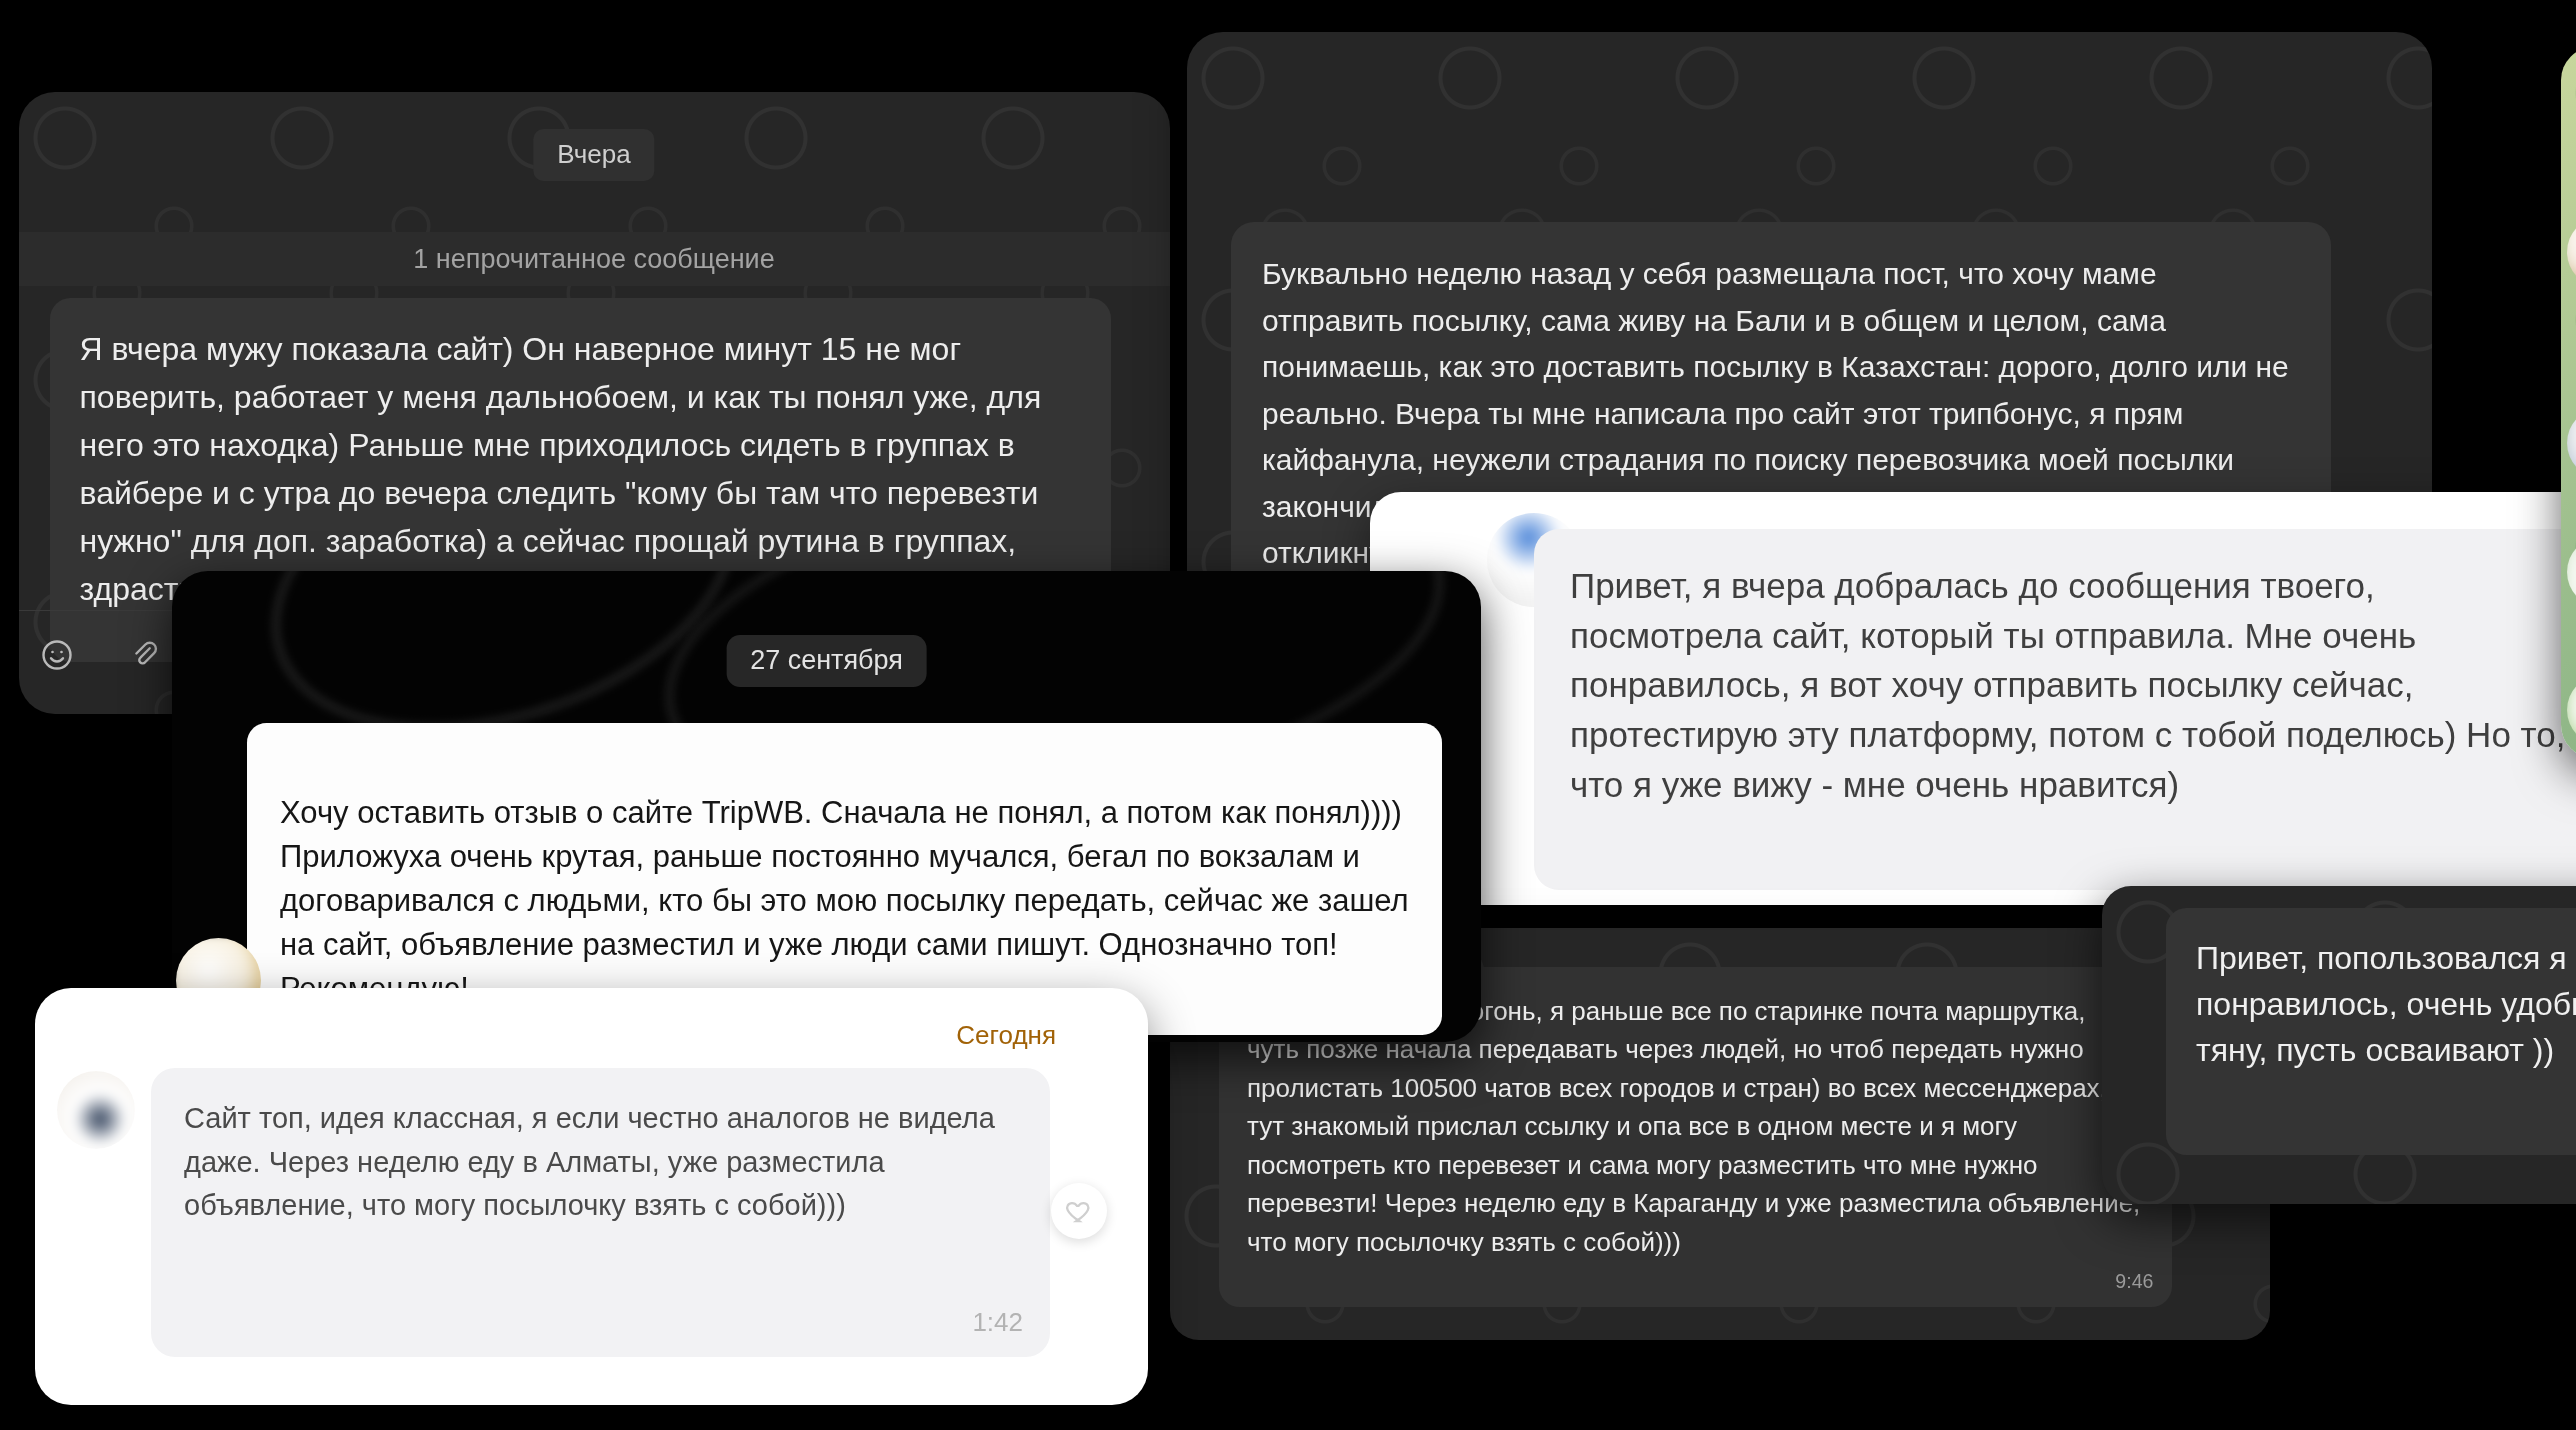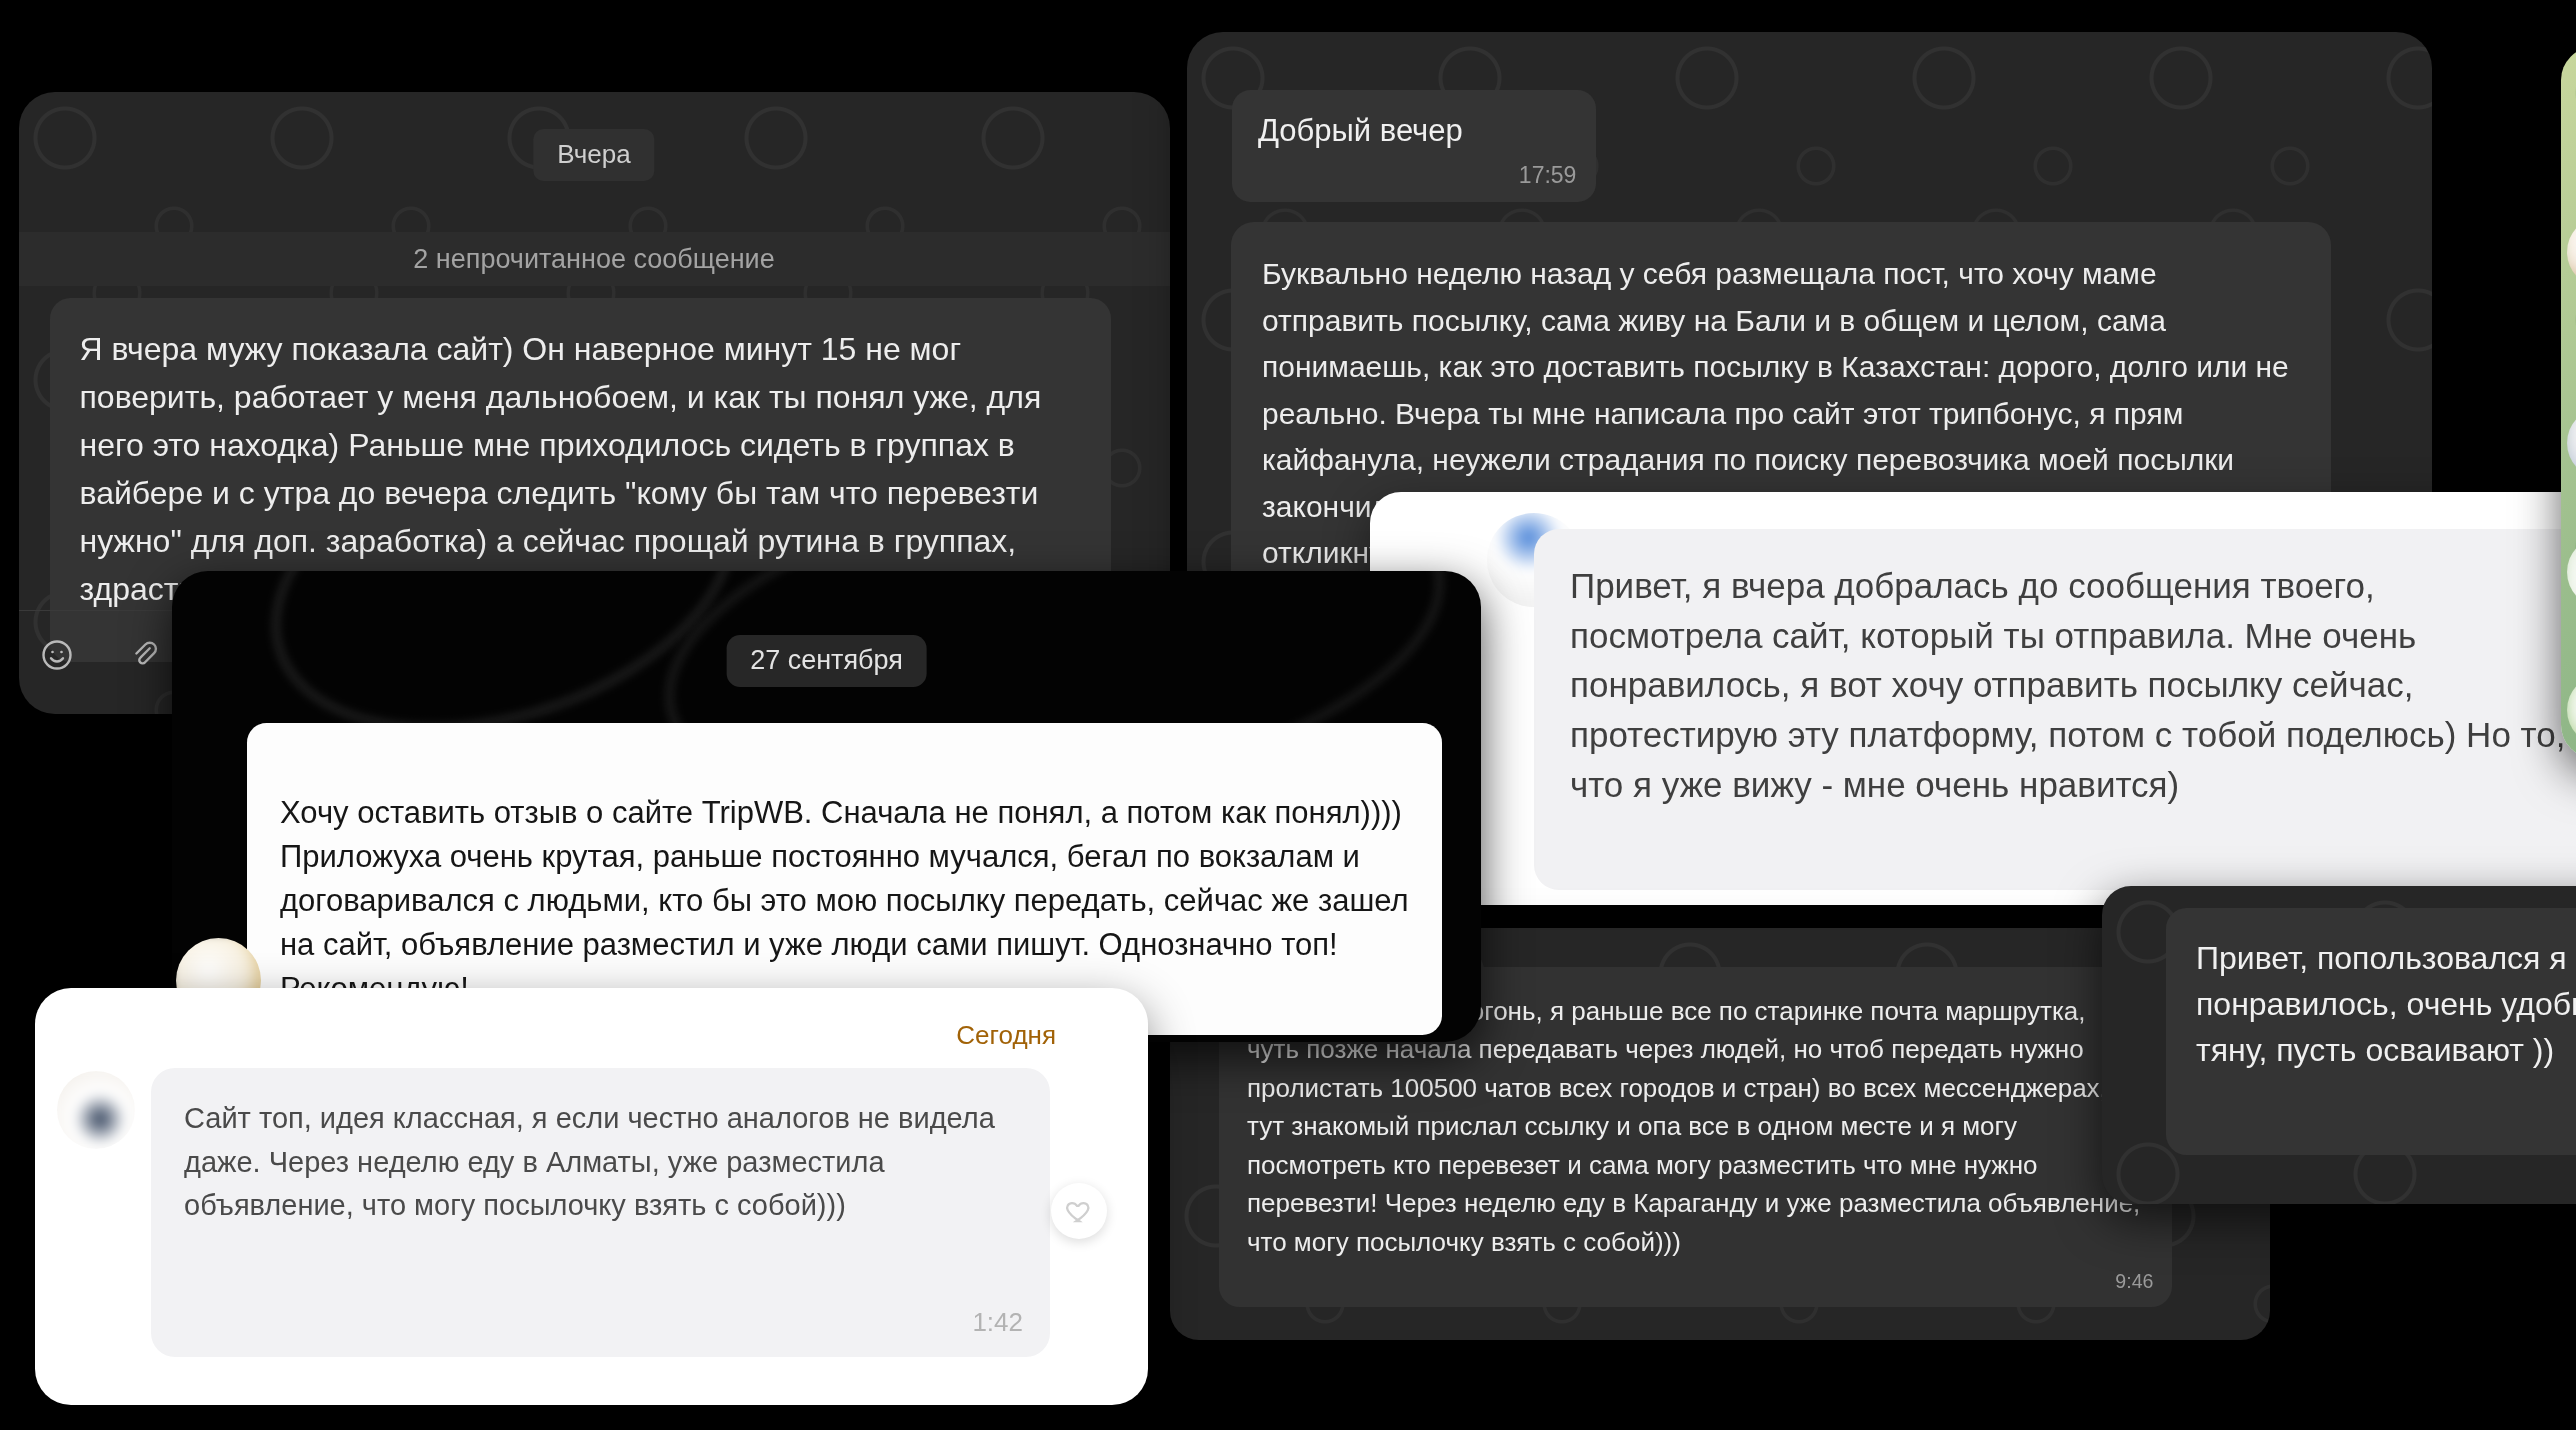--- a/index.html
+++ b/index.html
@@ -99,21 +99,21 @@
   #c1{z-index:1;} #c2{z-index:2;} #c4{z-index:3;} #c3{z-index:4;} #c7{z-index:4;}
   #c8{z-index:5;} #c5{z-index:6;} #c6{z-index:6;}
 </style>
 </head>
 <body>
 
 <div id="stage">
 
   <section class="card dark-card pattern-dark" id="c1">
     <div class="pill">Вчера</div>
-    <div class="banner">2 непрочитанное сообщение</div>
+    <div class="banner">1 непрочитанное сообщение</div>
     <div class="bubble">
       <span>Я вчера мужу показала сайт) Он наверное минут 15 не мог поверить, работает у меня дальнобоем, и как ты понял уже, для него это находка) Раньше мне приходилось сидеть в группах в вайбере и с утра до вечера следить "кому бы там что перевезти нужно" для доп. заработка) а сейчас прощай рутина в группах, здраствуй TripWB) В общем однозначно сайт то, что нужно.</span>
       <span class="time">19:32</span>
     </div>
     <div class="inputbar">
       <span class="icon-btn" style="left:20.6px;">
         <svg viewBox="0 0 24 24" width="36" height="36" fill="none" stroke="currentColor" stroke-width="1.6">
           <circle cx="12" cy="12" r="9"></circle>
             <circle cx="9" cy="10" r="0.9" fill="currentColor" stroke="none"></circle>
           <circle cx="15" cy="10" r="0.9" fill="currentColor" stroke="none"></circle>
@@ -122,24 +122,20 @@
       </span>
       <span class="icon-btn" style="left:106px;">
         <svg viewBox="0 0 24 24" width="36" height="36" fill="none" stroke="currentColor" stroke-width="1.6" stroke-linecap="round">
           <path d="M16.5 7.5l-6.2 6.2a2.2 2.2 0 1 0 3.1 3.1l6-6a4.1 4.1 0 1 0-5.8-5.8l-6 6"></path>
         </svg>
       </span>
     </div>
   </section>
 
   <section class="card dark-card pattern-dark" id="c2">
-    <div class="bubble b1">
-      <span>Добрый вечер</span>
-      <span class="time">17:59</span>
-    </div>
     <div class="bubble b2">
       <span>Буквально неделю назад у себя размещала пост, что хочу маме отправить посылку, сама живу на Бали и в общем и целом, сама понимаешь, как это доставить посылку в Казахстан: дорого, долго или не реально. Вчера ты мне написала про сайт этот трипбонус, я прям кайфанула, неужели страдания по поиску перевозчика моей посылки закончились) Разместила объявление, сегодня уже пару человек откликнулись, в ближайшее время затестирую. Спасибо за рекомендацию)</span>
     </div>
   </section>
 
   <section class="card white-card" id="c4">
     <div class="avatar">
       <div class="blur-fill" style="background:radial-gradient(circle at 45% 30%, #4a84d8 0%, #ffffff 34%, #f2f2f2 70%, #e2e2e2 100%);"></div>
     </div>
     <div class="bubble">

